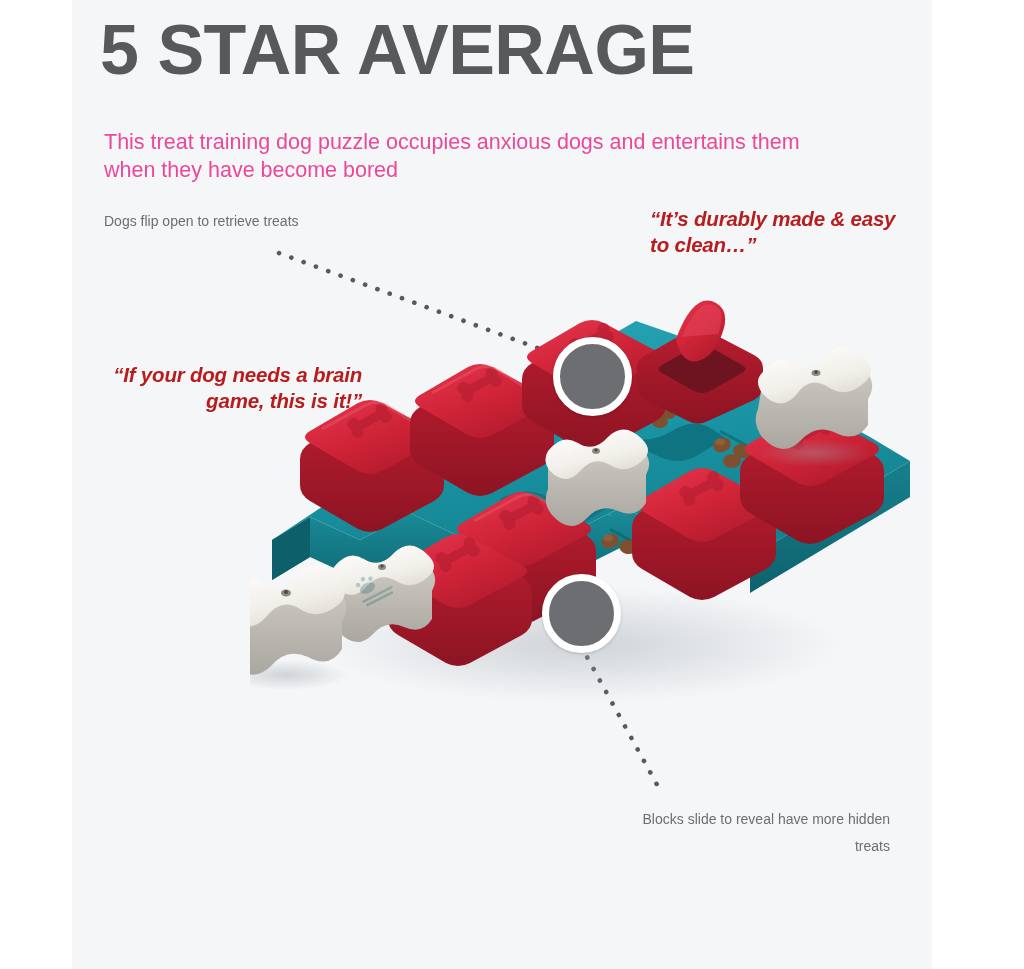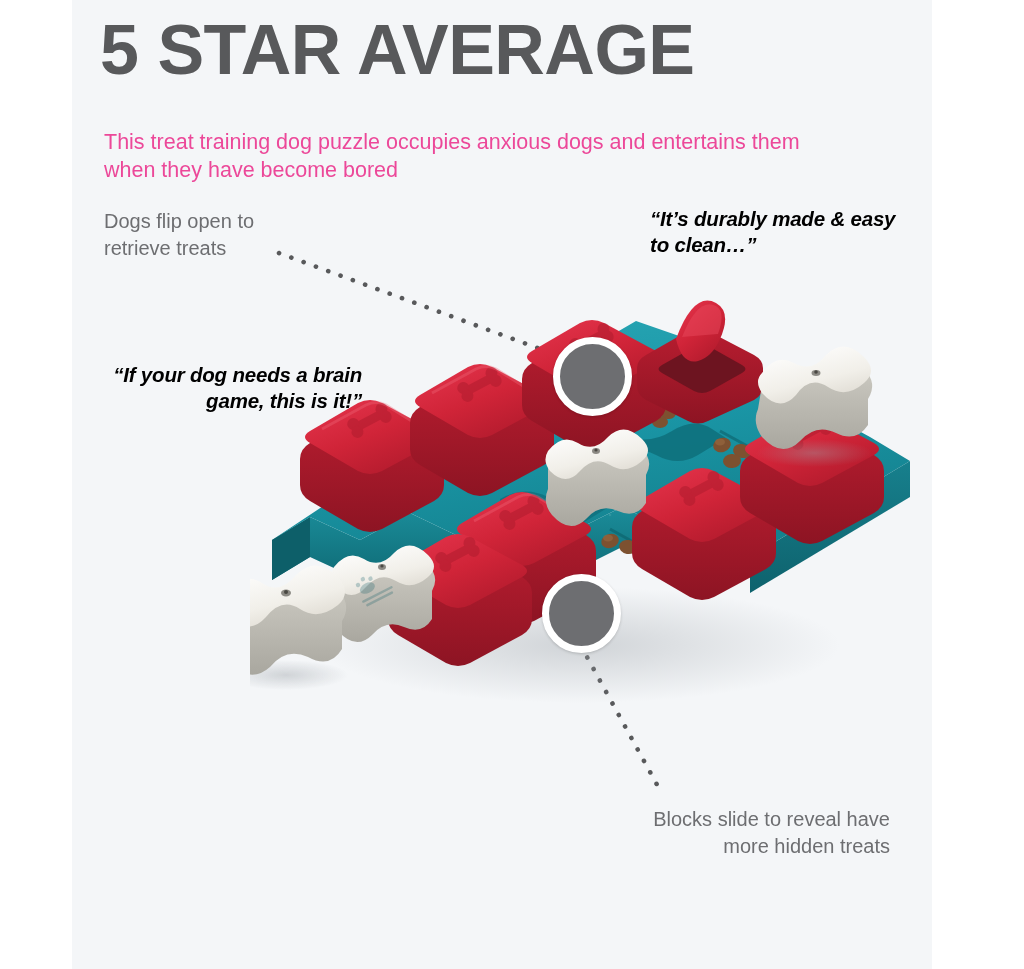--- a/index.html
+++ b/index.html
@@ -52,28 +52,28 @@
     font-size: 21.5px;
     line-height: 28px;
     color: #ec4899;
     font-weight: 400;
     margin-top: 32px;
   }
 
   .callout {
     position: absolute;
     color: #6d6e71;
-    font-size: 20px;
+    font-size: 14px;
     line-height: 27px;
     font-weight: 400;
   }
 
   .quote {
     position: absolute;
-    color: #000000;
+    color: #b91c1c;
     font-size: 20.5px;
     line-height: 26px;
     font-weight: bold;
     font-style: italic;
     letter-spacing: -0.2px;
   }
 
   #callout-flip   { left: 104px; top: 208px; width: 220px; }
   #quote-left     { left: 102px; top: 362px; width: 260px; text-align: right; }
   #quote-right    { left: 650px; top: 206px; width: 260px; }

